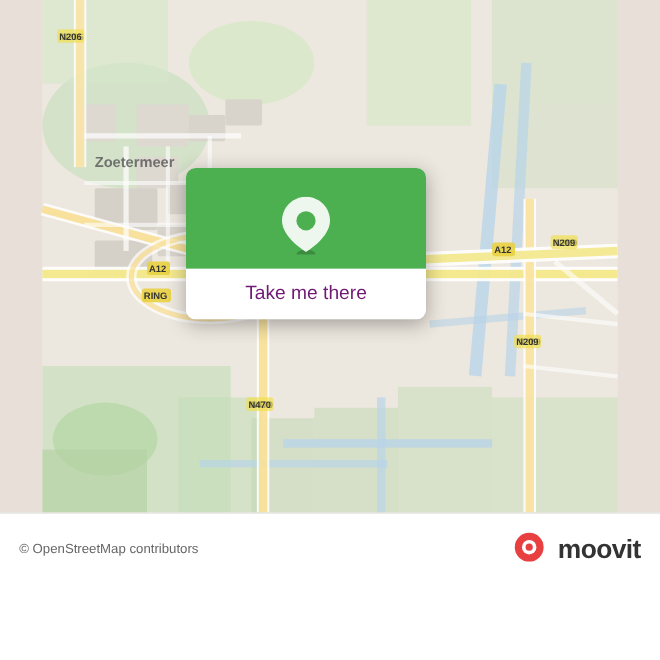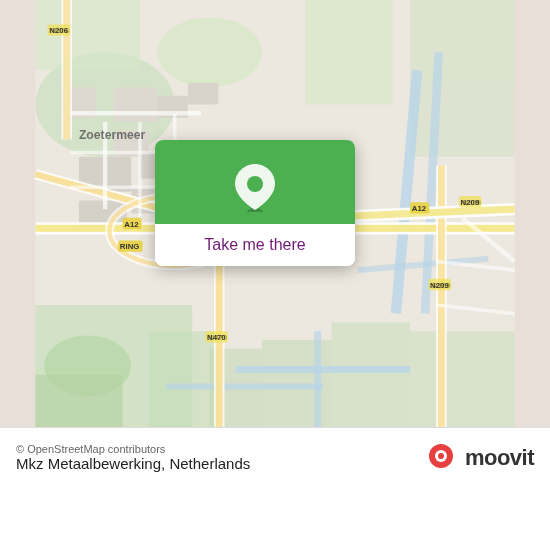--- a/index.html
+++ b/index.html
@@ -26,21 +26,21 @@
       background: #fff;
       display: flex;
       align-items: center;
       justify-content: space-between;
       padding: 0 16px;
       border-top: 1px solid #ddd;
     }
 
     #bottom-left {
       display: flex;
-      flex-direction: column;
+      flex-direction: row;
     }
 
     #copyright-text {
       font-size: 11px;
       color: #666;
     }
 
     #location-title {
       font-size: 15px;
       color: #222;
@@ -229,21 +229,20 @@
         </svg>
       </div>
     </div>
     <button id="popup-button">Take me there</button>
   </div>
 </div>
 
 <div id="bottom-bar">
   <div id="bottom-left">
     <span id="copyright-text">© OpenStreetMap contributors</span>
-    <span id="location-title">Mkz Metaalbewerking, Netherlands</span>
   </div>
   <div id="moovit-logo">
     <svg class="logo-icon" viewBox="0 0 32 32" xmlns="http://www.w3.org/2000/svg">
       <circle cx="16" cy="14" r="12" fill="#e84040"></circle>
       <path d="M16 26 L10 14 L16 18 L22 14 Z" fill="#e84040"></path>
       <circle cx="16" cy="14" r="6" fill="white"></circle>
       <circle cx="16" cy="14" r="3" fill="#e84040"></circle>
     </svg>
     <span class="logo-text">moovit</span>
   </div>

